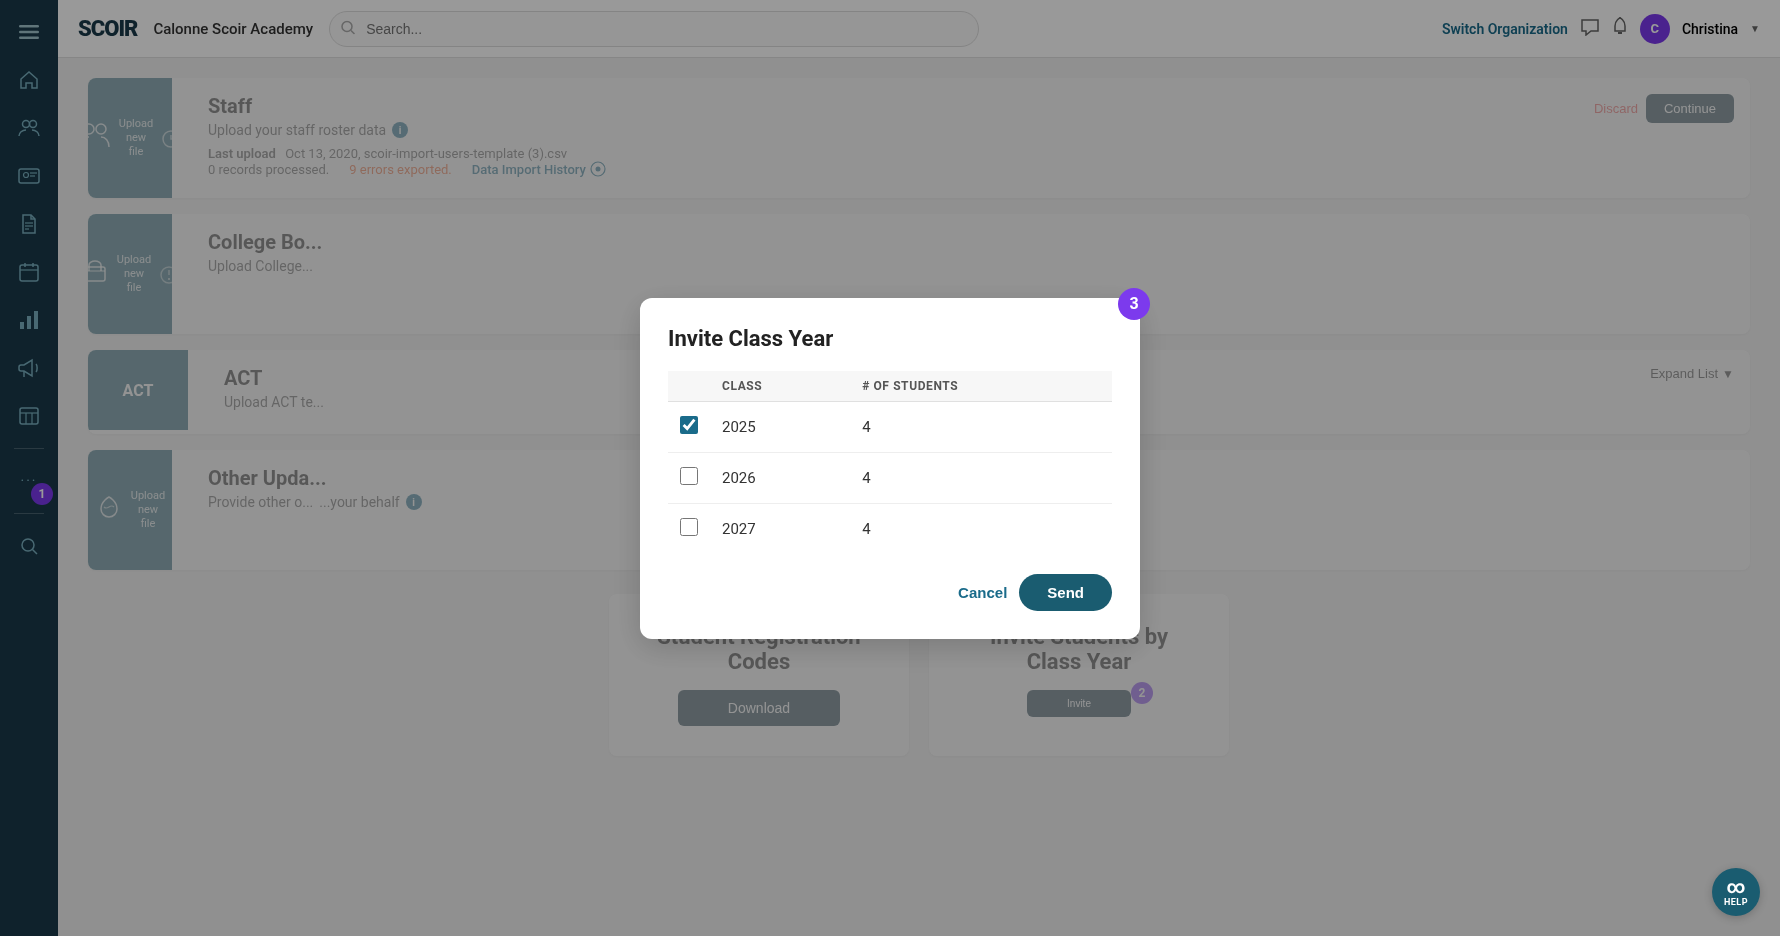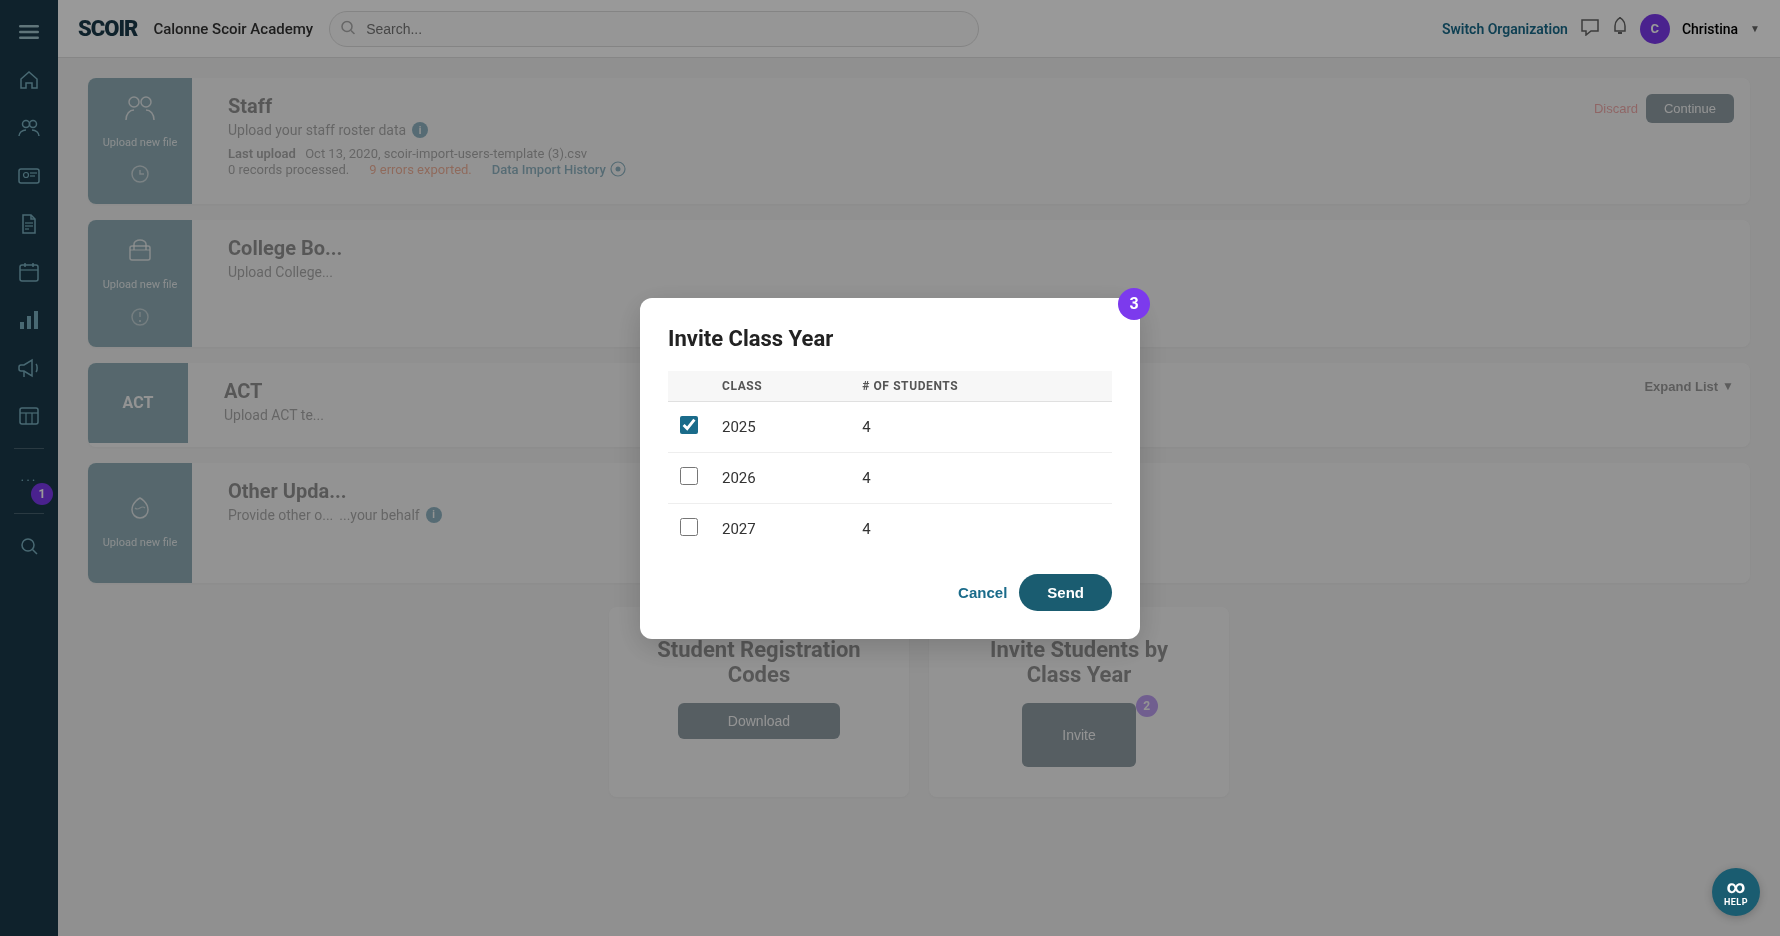--- a/index.html
+++ b/index.html
@@ -92,65 +92,64 @@
     .upload-section {
       display: flex;
       align-items: flex-start;
       background: #fff;
       border-radius: 8px;
       margin-bottom: 16px;
       overflow: hidden;
       box-shadow: 0 1px 3px rgba(0,0,0,0.08);
     }
     .upload-tile {
-      width: 104px;
+      width: 84px;
       min-height: 120px;
       background: #1a5c70;
       display: flex;
-      flex-direction: column;
       align-items: center;
       justify-content: center;
       gap: 8px;
       flex-shrink: 0;
       padding: 16px 8px;
     }
     .upload-tile-icon { color: rgba(255,255,255,0.8); font-size: 24px; }
     .upload-tile-label { color: rgba(255,255,255,0.85); font-size: 11px; text-align: center; line-height: 1.3; }
     .section-content { padding: 16px 36px; flex: 1; }
     .section-title { font-size: 20px; font-weight: 700; color: #222; margin-bottom: 4px; }
     .section-subtitle { font-size: 14px; color: #555; margin-bottom: 8px; display: flex; align-items: center; gap: 6px; }
     .info-icon { width: 16px; height: 16px; background: #1a6b8a; border-radius: 50%; display: inline-flex; align-items: center; justify-content: center; color: #fff; font-size: 10px; font-weight: 700; cursor: pointer; }
     .last-upload { font-size: 13px; color: #555; }
     .last-upload strong { font-weight: 600; }
     .upload-stats { display: flex; align-items: center; gap: 20px; font-size: 13px; color: #555; }
     .errors { color: #e63; }
     .data-import-link { color: #1a6b8a; font-weight: 500; cursor: pointer; display: flex; align-items: center; gap: 4px; }
     .section-actions { display: flex; align-items: center; gap: 8px; margin-left: auto; padding: 16px; }
     .btn-discard { background: none; border: none; color: #e55; font-size: 13px; cursor: pointer; font-weight: 500; }
     .btn-continue { background: #1a3a4a; color: #fff; border: none; padding: 7px 18px; border-radius: 6px; font-size: 13px; cursor: pointer; font-weight: 500; }
-    .btn-expand { background: none; border: none; color: #333; font-size: 13px; cursor: pointer; font-weight: 700; display: flex; align-items: center; gap: 4px; }
+    .btn-expand { background: none; border: none; color: #333; font-size: 13px; cursor: pointer; font-weight: 400; display: flex; align-items: center; gap: 4px; }
 
     
     .act-tile {
       background: #1a5c70;
       width: 100px;
       min-height: 80px;
       display: flex;
       align-items: center;
       justify-content: center;
       flex-shrink: 0;
     }
     .act-label { color: #fff; font-size: 16px; font-weight: 700; }
 
     
     .bottom-cards { display: flex; gap: 20px; justify-content: center; margin-top: 24px; }
     .bottom-card { background: #fff; border-radius: 8px; padding: 30px 40px; text-align: center; box-shadow: 0 1px 3px rgba(0,0,0,0.08); min-width: 300px; }
     .card-title { font-size: 22px; font-weight: 700; color: #222; margin-bottom: 16px; }
     .btn-download { background: #1a3a4a; color: #fff; border: none; padding: 10px 50px; border-radius: 6px; font-size: 14px; cursor: pointer; font-weight: 500; }
-    .btn-invite { background: #1a3a4a; color: #fff; border: none; padding: 24px 40px; border-radius: 6px; font-size: 14px; cursor: pointer; font-weight: 500; }
+    .btn-invite { background: #1a3a4a; color: #fff; border: none; padding: 8px 40px; border-radius: 6px; font-size: 10px; cursor: pointer; font-weight: 500; }
     .invite-badge-wrap { position: relative; display: inline-block; }
     .invite-badge { position: absolute; top: -8px; right: -22px; width: 22px; height: 22px; background: #7c3aed; border-radius: 50%; display: flex; align-items: center; justify-content: center; color: #fff; font-size: 12px; font-weight: 700; }
 
     
     .modal-overlay {
       position: fixed;
       top: 0; left: 0; right: 0; bottom: 0;
       background: rgba(0,0,0,0.4);
       z-index: 100;
       display: flex;

